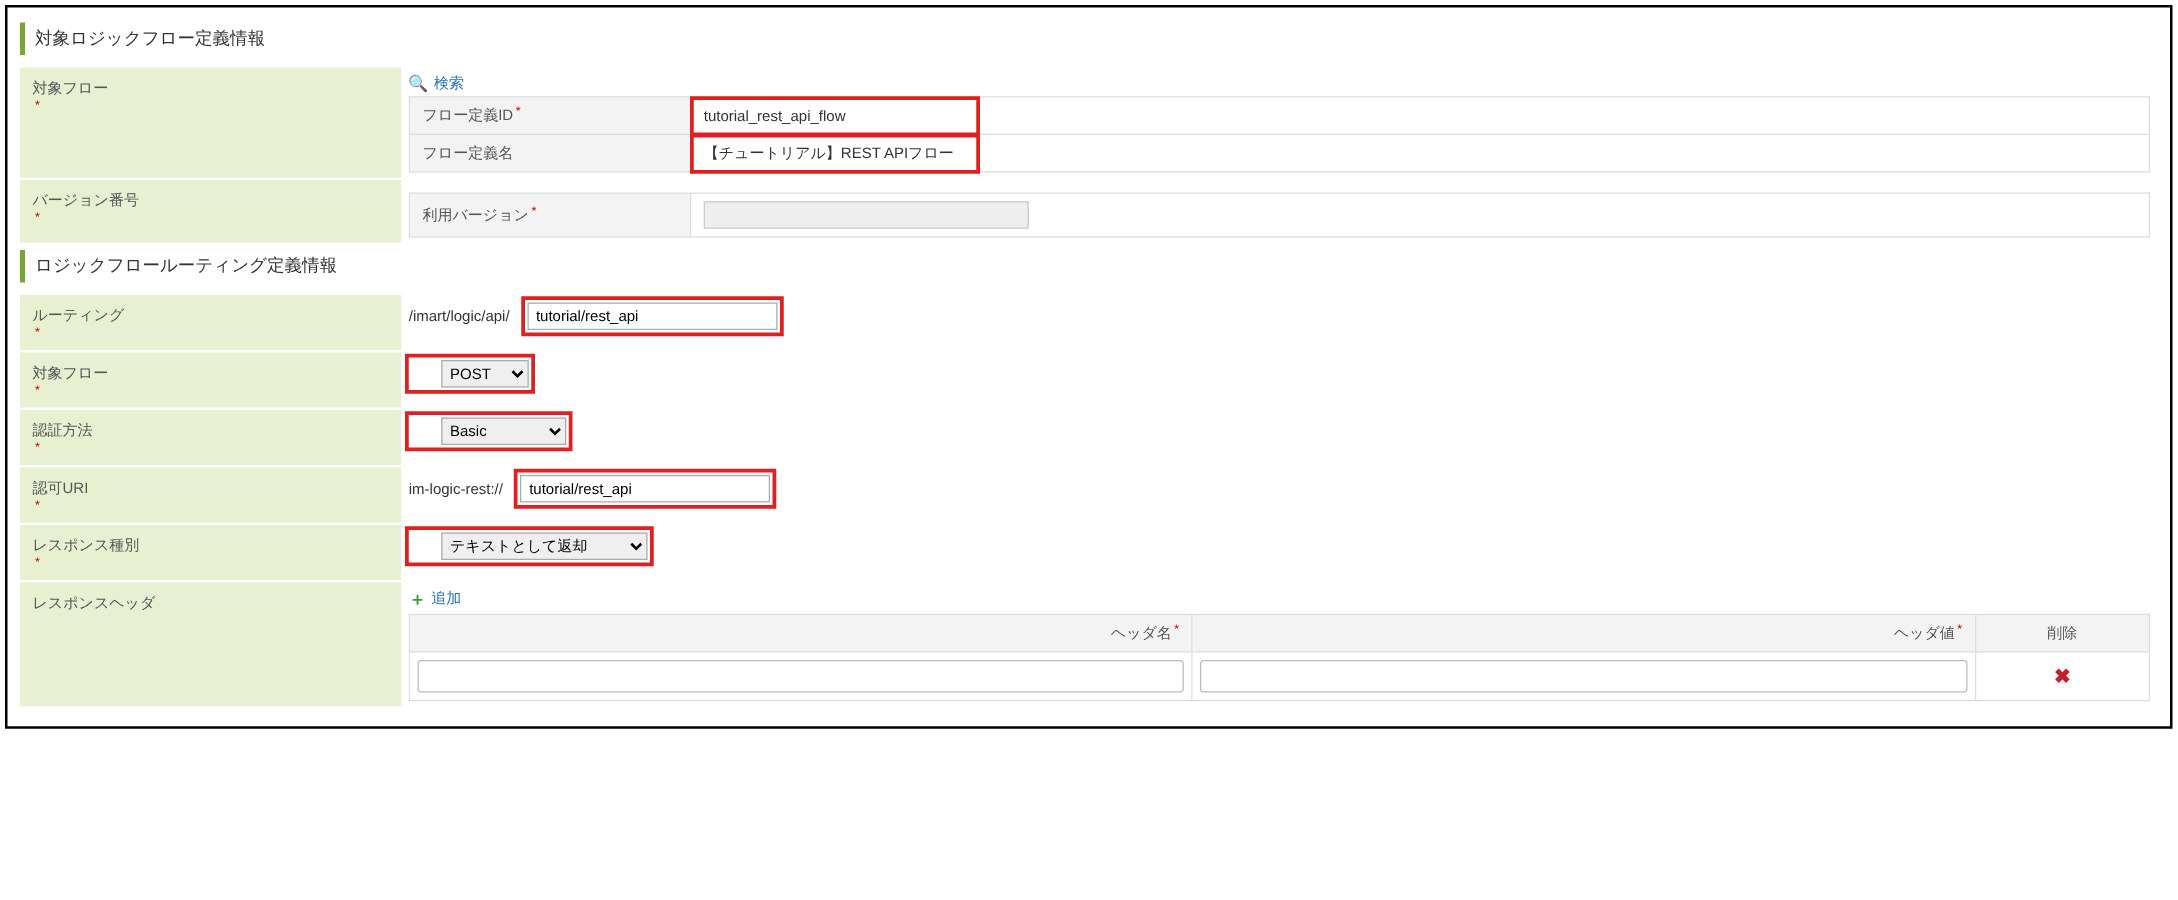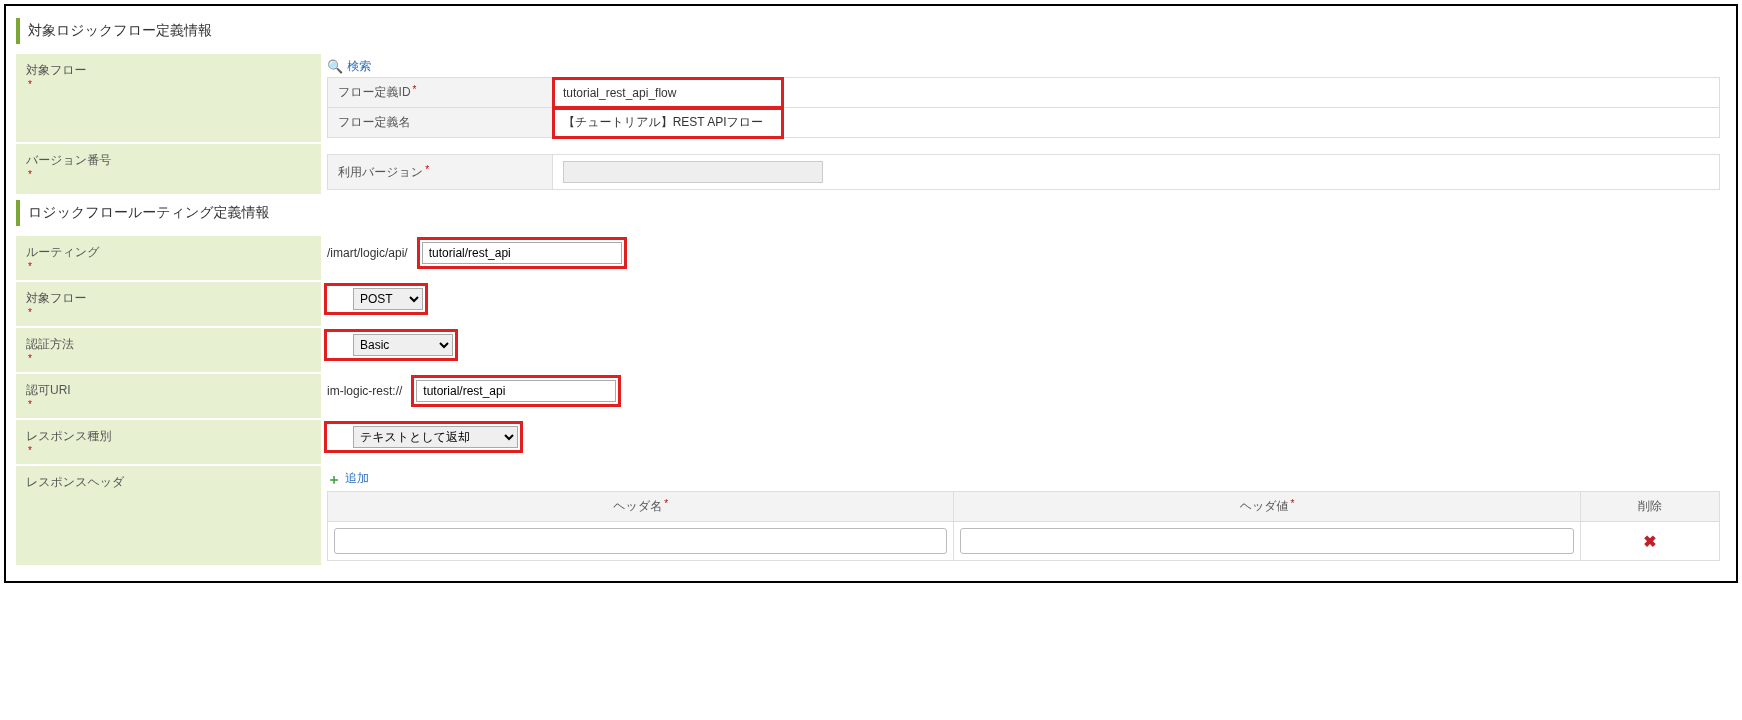--- a/index.html
+++ b/index.html
@@ -69,21 +69,21 @@
 
 .hl-red { outline: 3px solid #e02020; }
 .hl-red-cell { outline: 3px solid #e02020; outline-offset: -2px; }
 
 .header-table { width: 100%; border-collapse: collapse; }
 .header-table th {
   background: #f3f3f3;
   border: 1px solid #ddd;
   padding: 6px 10px;
   font-weight: normal;
-  text-align: center;
+  text-align: right;
   color: #555;
 }
 .header-table td {
   border: 1px solid #ddd;
   padding: 6px;
   background: #fff;
 }
 .header-table th.center, .header-table td.center { text-align: center; }
 .header-input {
   width: 100%;

